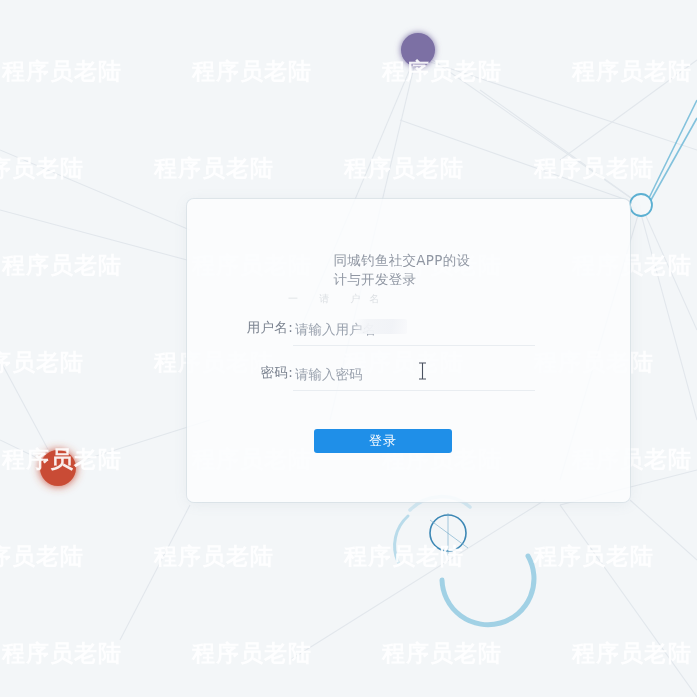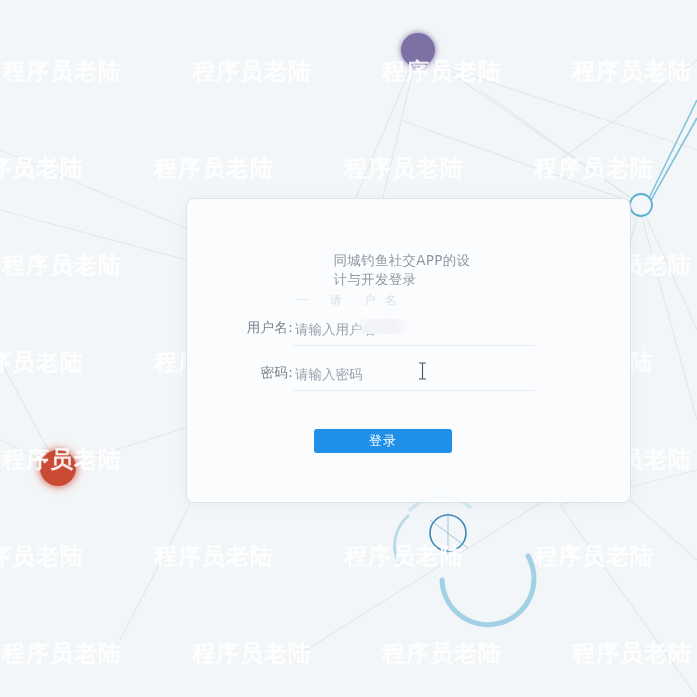--- a/index.html
+++ b/index.html
@@ -69,23 +69,23 @@
     font-size: 13.5px;
     line-height: 19px;
     color: #9097a3;
     font-weight: 400;
     letter-spacing: 0.3px;
   }
 
   
   #ghost-suggestion {
     position: absolute;
-    left: 109px;
+    left: 101px;
     top: 93px;
-    font-size: 12px;
+    font-size: 10px;
     color: rgba(150,158,170,0.30);
     letter-spacing: 9px;
     filter: blur(0.6px);
   }
 
   .field-row {
     position: absolute;
     left: 0;
     width: 100%;
     height: 40px;

